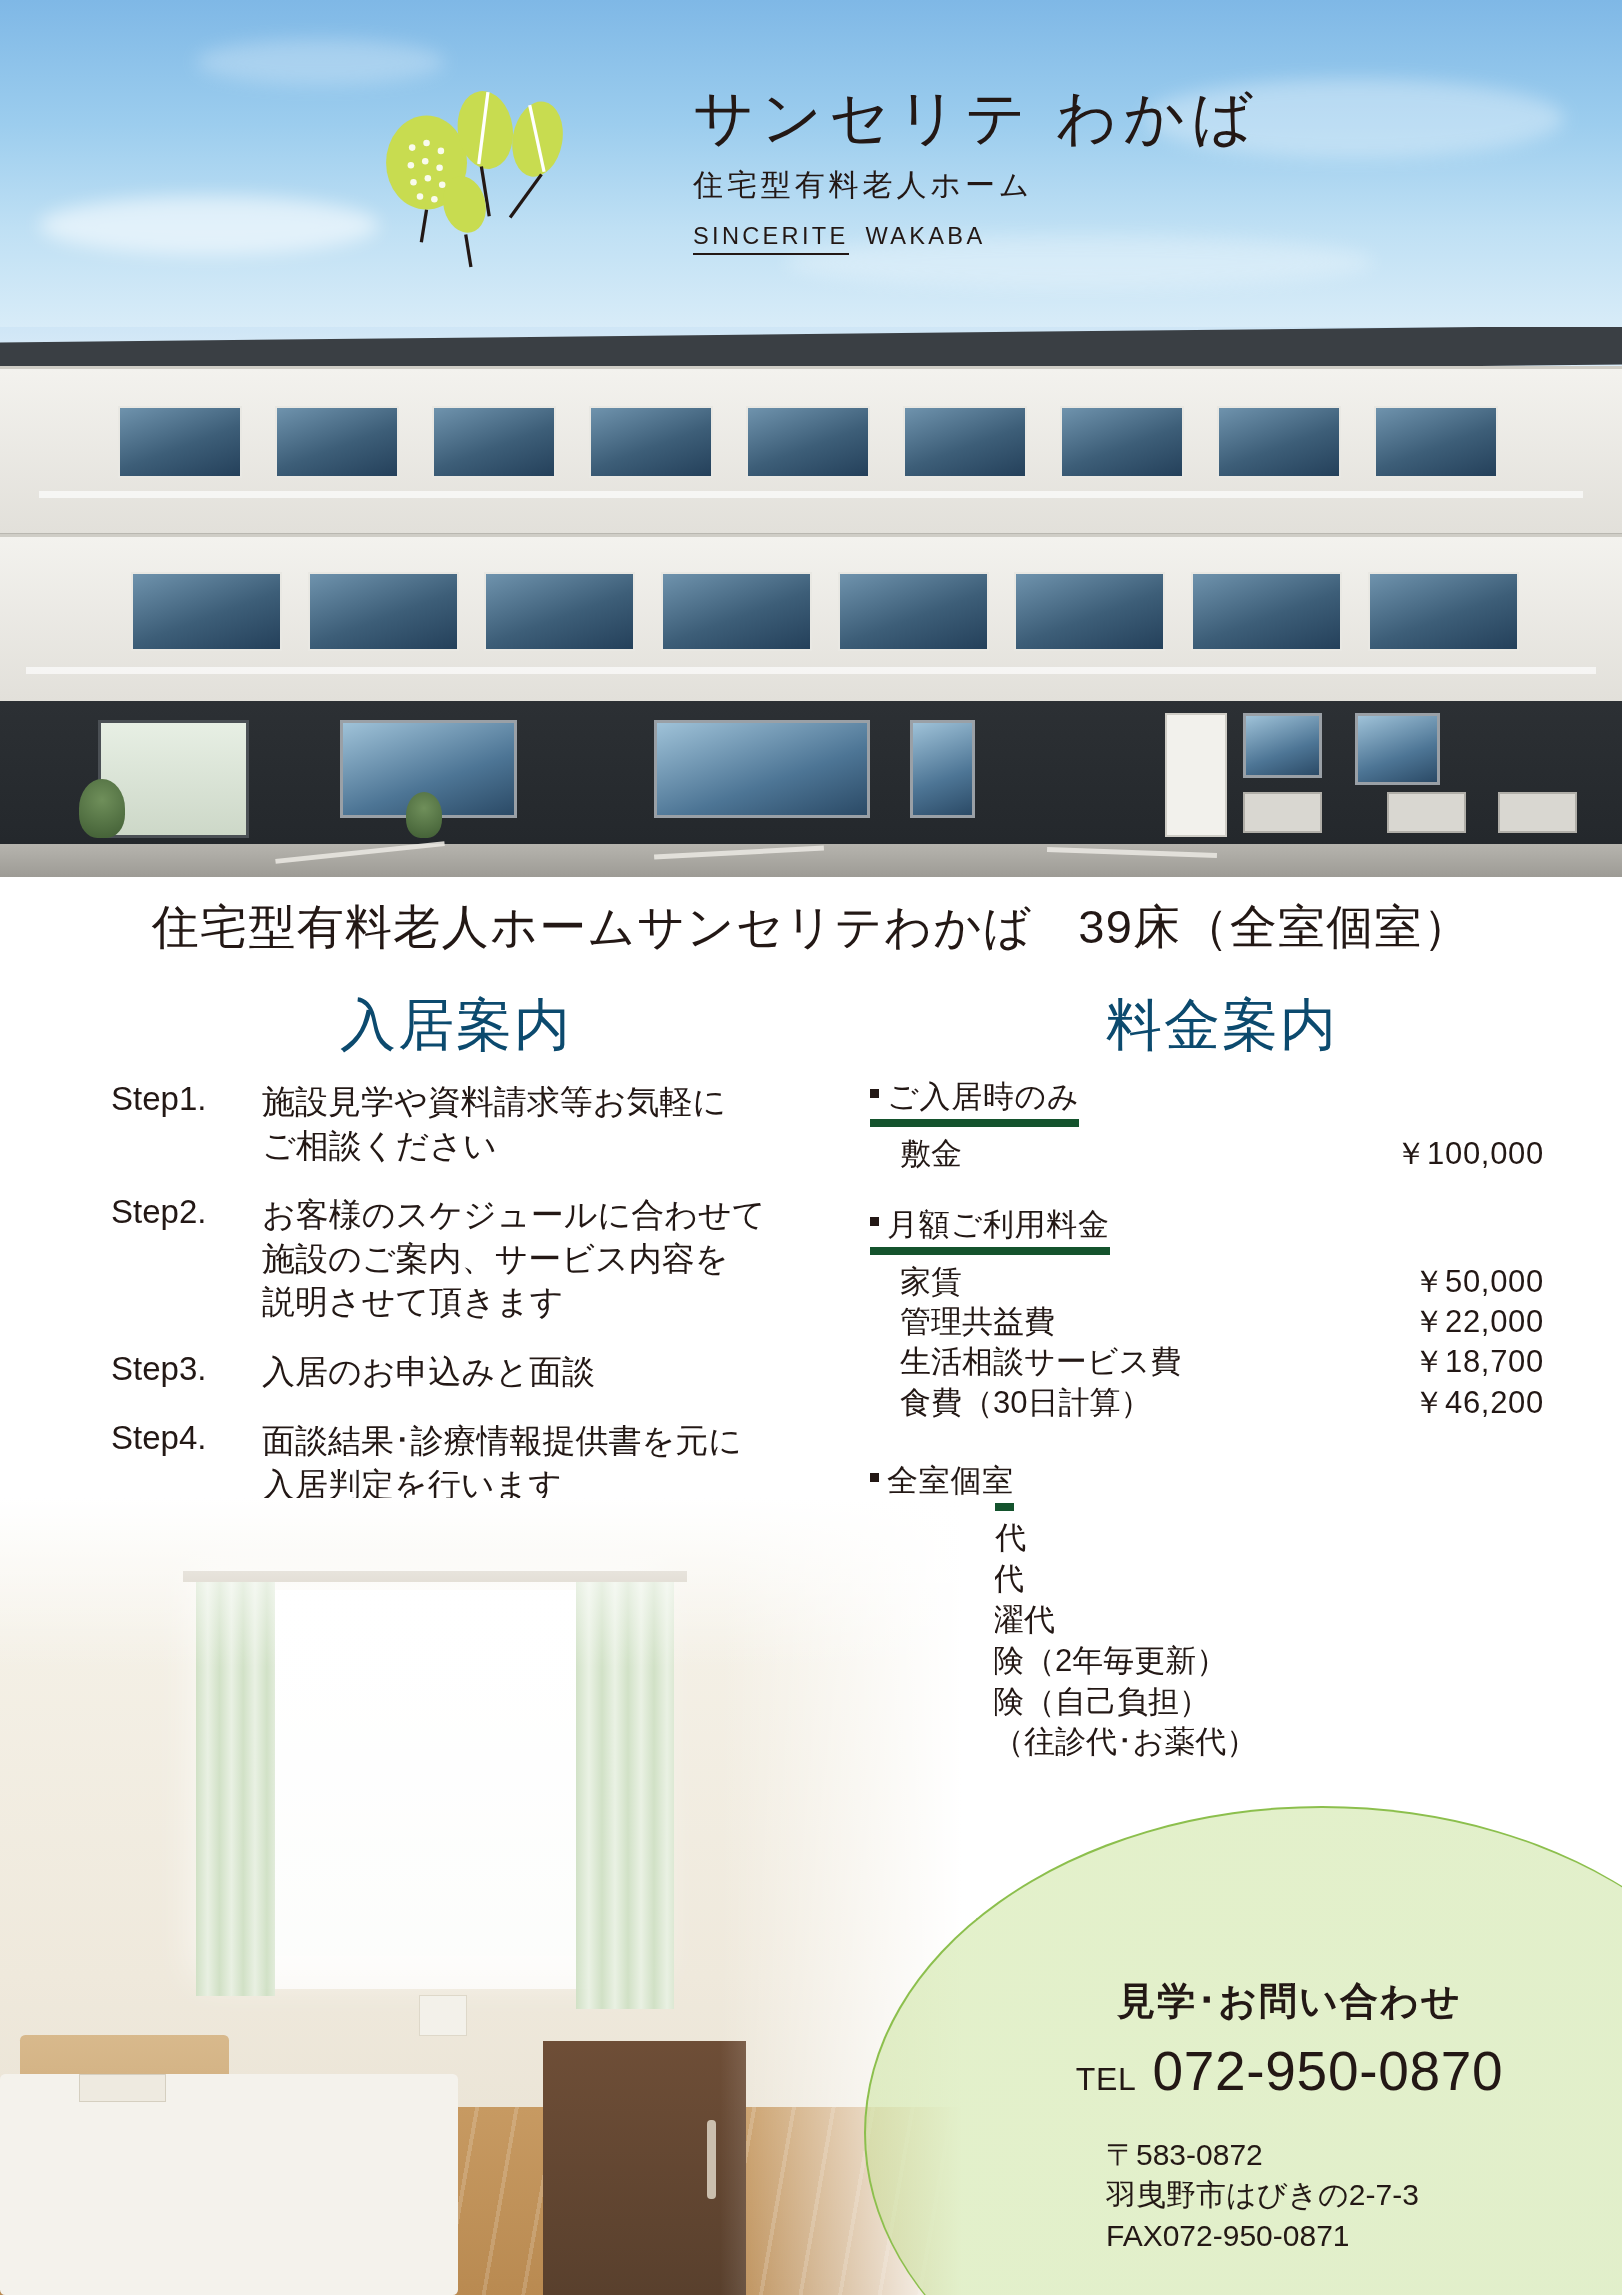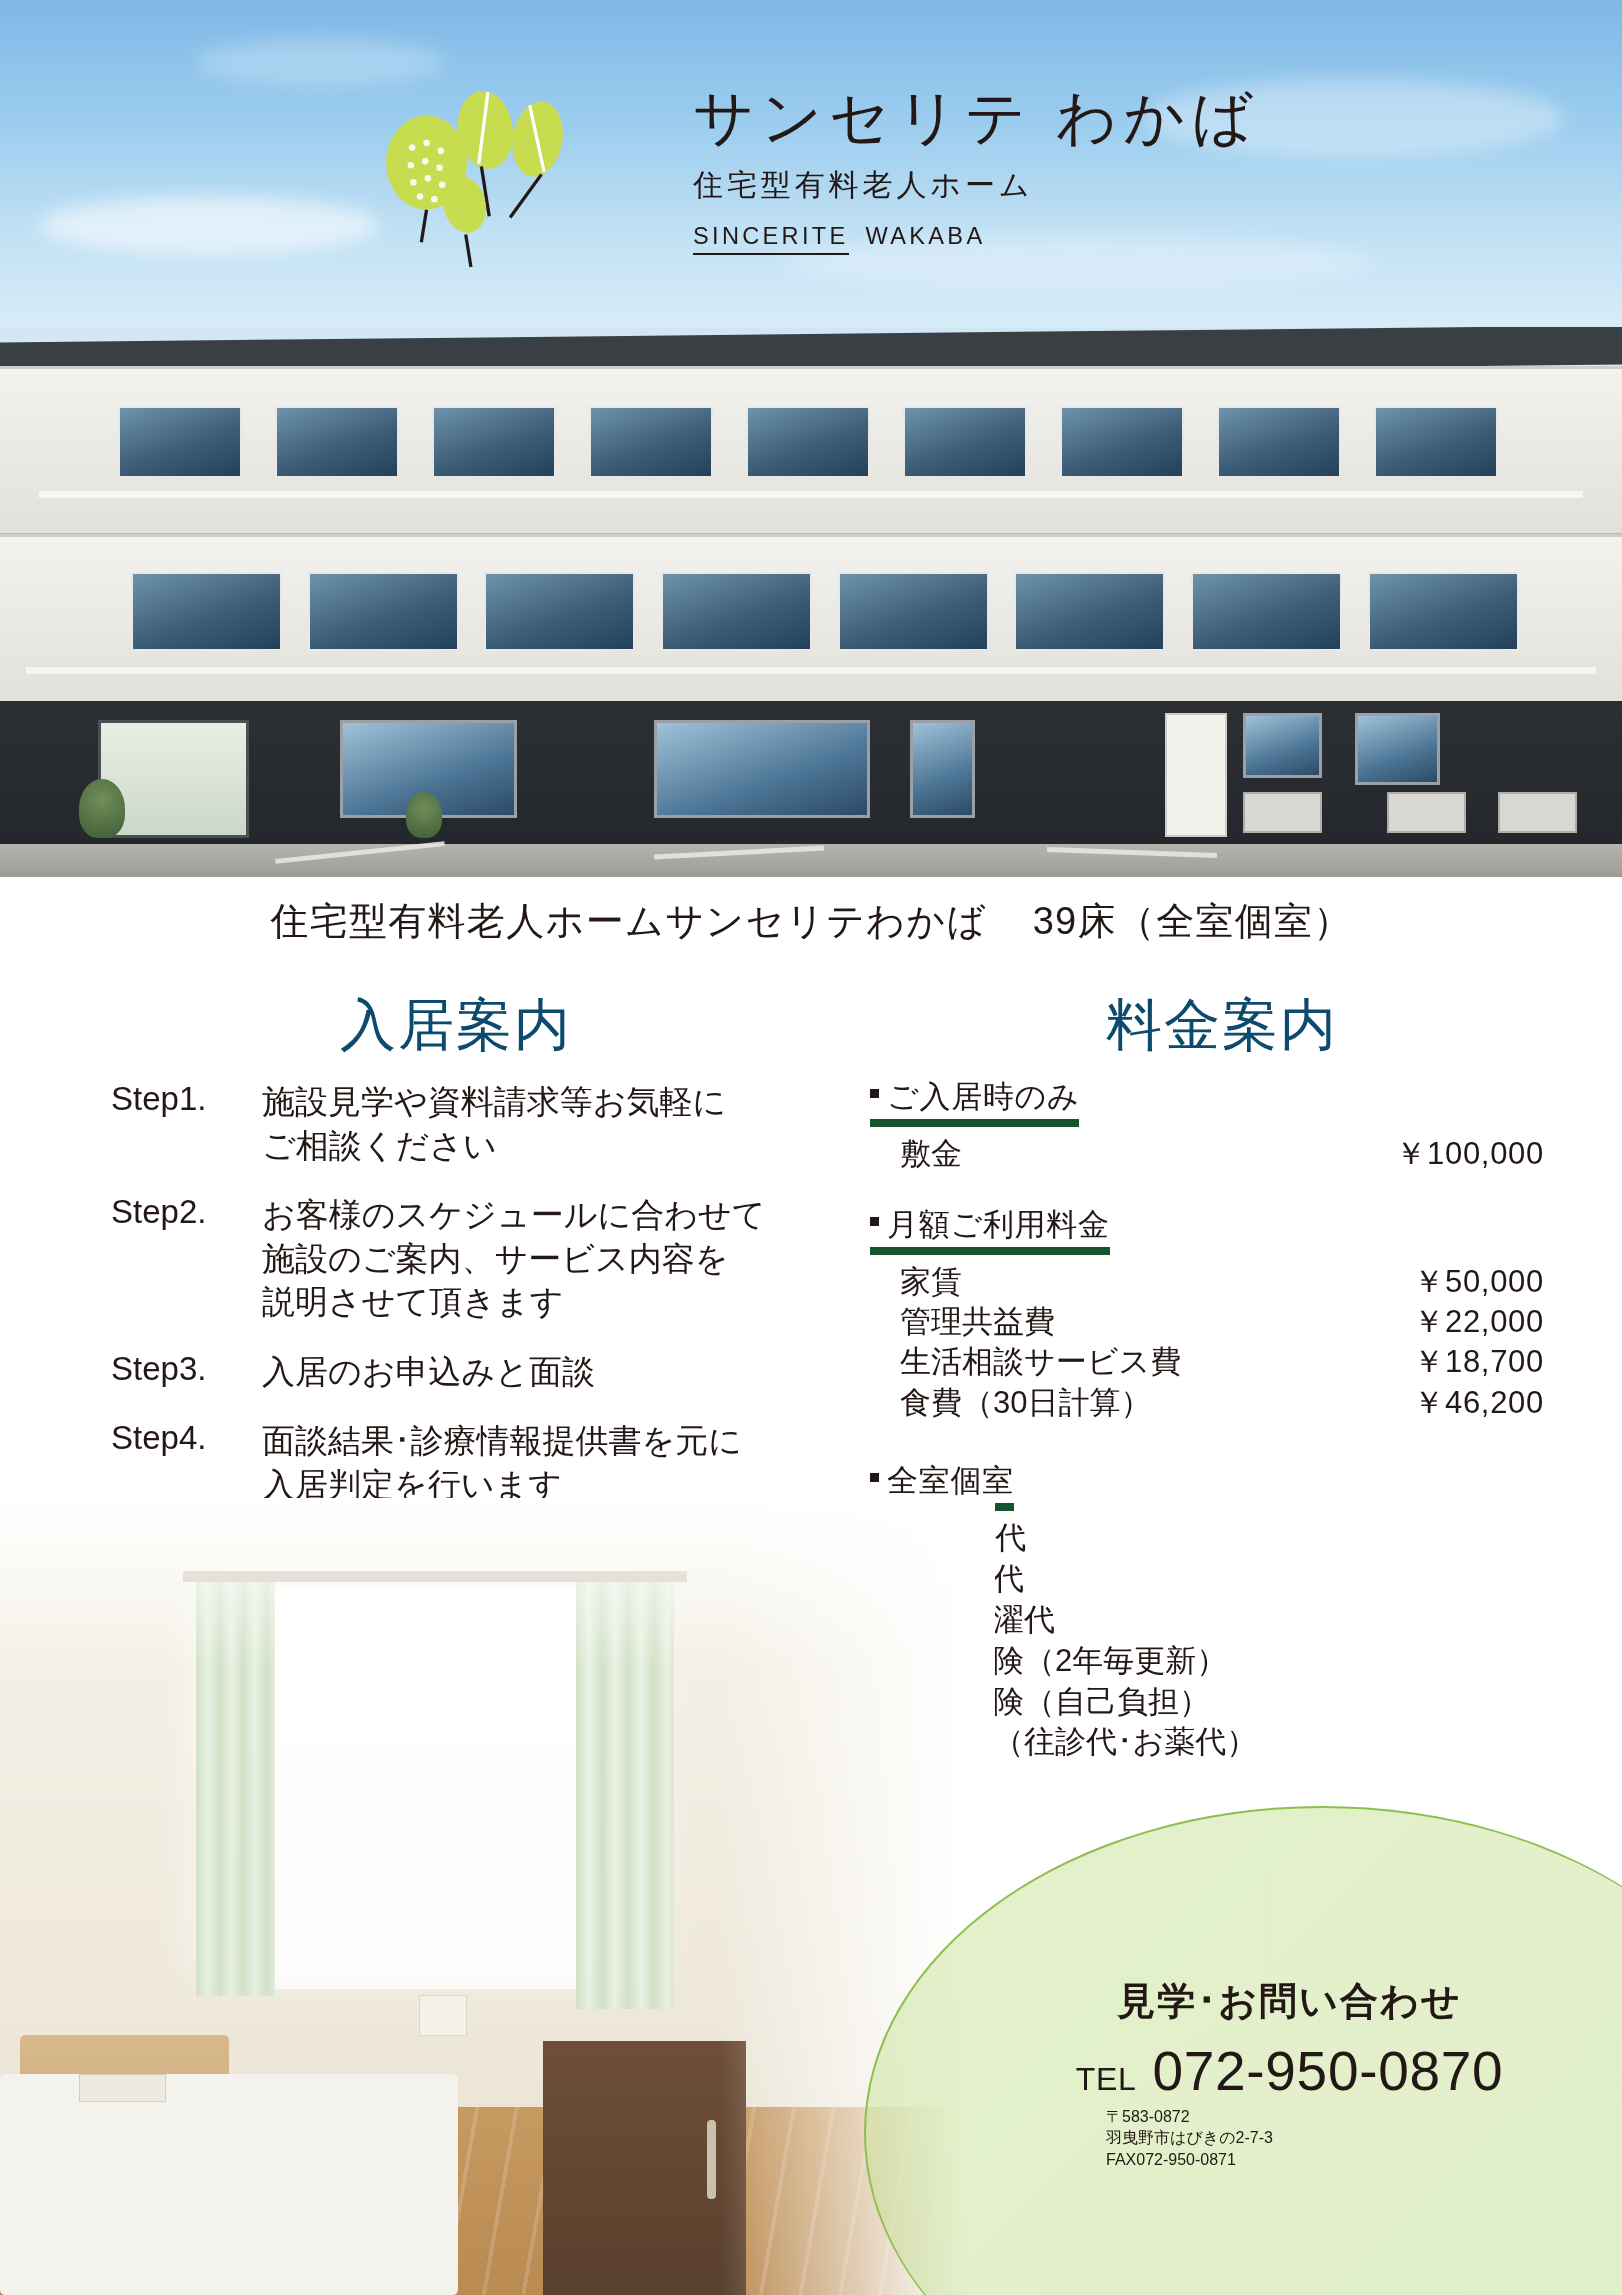--- a/index.html
+++ b/index.html
@@ -149,21 +149,21 @@
     background: radial-gradient(circle at 50% 35%, #6f8f5a, #3f5c33);
     border-radius: 50% 50% 40% 40%;
   }
 
   
   .headline {
     position: absolute;
     left: 0; top: 896px;
     width: 1623px;
     text-align: center;
-    font-size: 38px;
+    font-size: 47px;
     letter-spacing: 1.3px;
     color: #231815;
   }
   .headline .gap { display:inline-block; width: 46px; }
 
   .col-title {
     position: absolute;
     font-size: 56px;
     letter-spacing: 2px;
     color: #0c4a6e;
@@ -346,22 +346,22 @@
     font-size: 55px;
     letter-spacing: 0.7px;
     white-space: nowrap;
   }
   .contact-tel .tel-label {
     font-size: 32px;
     letter-spacing: 0.7px;
     margin-right: 16px;
   }
   .contact-addr {
-    margin-top: 3px;
-    font-size: 16px;
+    margin-top: 32px;
+    font-size: 30px;
     line-height: 1.35;
     text-align: left;
     padding-left: 85px;
   }
 </style>
 </head>
 <body>
 
 <div class="sky">
   <div class="cloud c1"></div>

